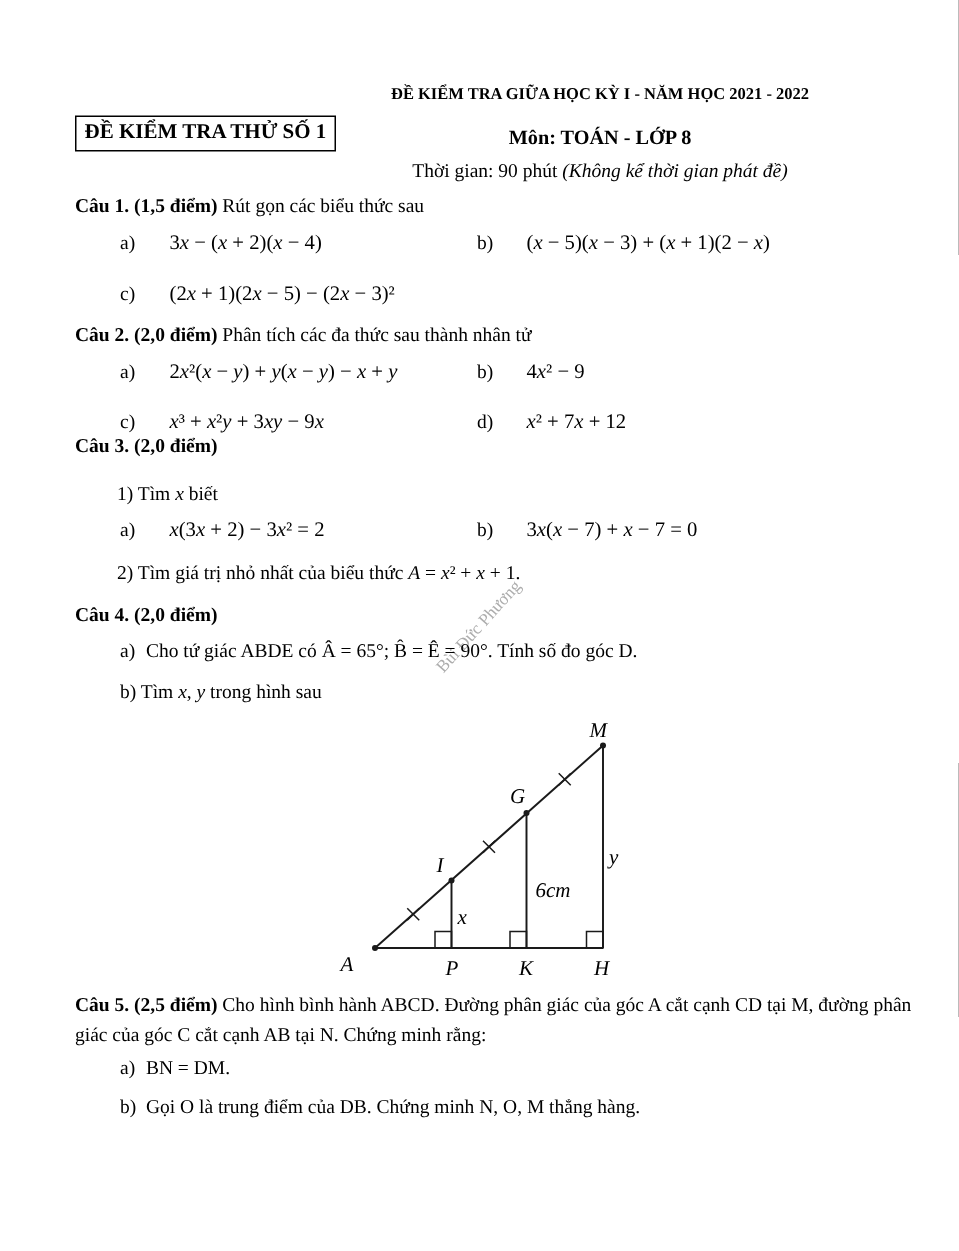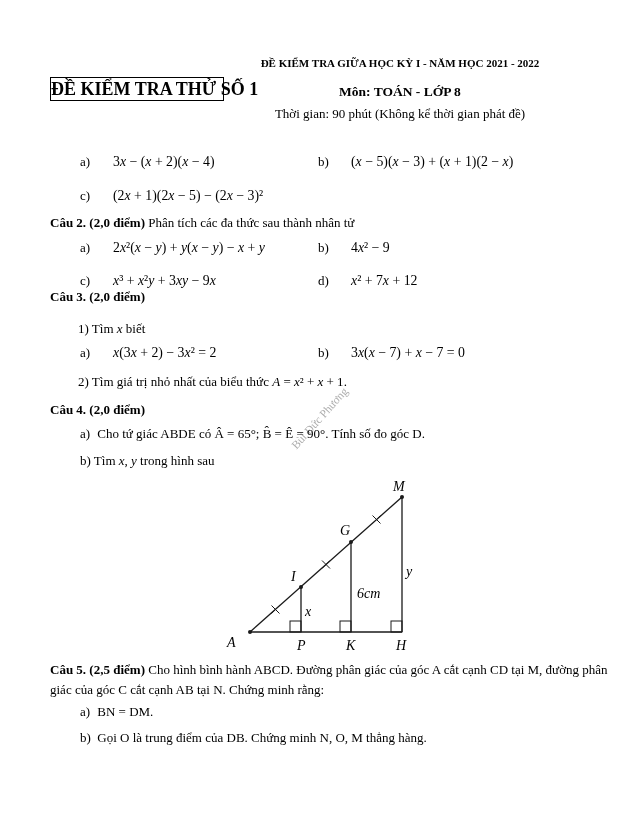--- a/index.html
+++ b/index.html
@@ -9,21 +9,21 @@
     font-family:"Liberation Serif","DejaVu Serif",serif;
     font-size:13px; overflow:hidden;
   }
   .abs { position:absolute; white-space:nowrap; }
   .b { font-weight:bold; }
   .ctr { text-align:center; }
   .hdr { left:160px; width:480px; }
   .exam-box {
     left:50px; top:77px; width:172px; height:22px;
     border:1.6px solid #000; text-align:center; line-height:22px;
-    font-weight:bold; font-size:18px;
+    font-weight:bold; font-size:14px;
   }
   .math { font-size:13.8px; }
   .inline-math { font-size:inherit; }
   .tag { display:inline-block; min-width:14px; }
   .row .math { margin-left:19px; }
   .wm {
     left:262px; top:412px; width:115px; text-align:center;
     color:#adadad; font-size:11.5px;
     transform:rotate(-48deg);
     white-space:nowrap;
@@ -51,23 +51,26 @@
 
   <div class="abs hdr ctr b" style="top:57px; font-size:11px;">ĐỀ KIỂM TRA GIỮA HỌC KỲ I - NĂM HỌC 2021 - 2022</div>
 
   <div class="abs exam-box">
     <span>ĐỀ KIỂM TRA THỬ SỐ 1</span>
   </div>
 
   <div class="abs hdr ctr b" style="top:84px; font-size:13.5px;">Môn: TOÁN - LỚP 8</div>
 
   <div class="abs hdr ctr" style="top:106px;">
-    <span>Thời gian: 90 phút </span><span style="">(Không kể thời gian phát đề)</span>
+    <span>Thời gian: 90 phút </span><span style="font-style:italic;">(Không kể thời gian phát đề)</span>
   </div>
 
+  <div class="abs" style="left:50px; top:129px;">
+    <span class="b">Câu 1. (1,5 điểm)</span><span> Rút gọn các biểu thức sau</span>
+  </div>
   <div class="abs row" style="left:80px; top:154px;">
     <span class="tag">a)</span><span class="math">3<i>x</i> − (<i>x</i> + 2)(<i>x</i> − 4)</span>
   </div>
   <div class="abs row" style="left:318px; top:154px;">
     <span class="tag">b)</span><span class="math">(<i>x</i> − 5)(<i>x</i> − 3) + (<i>x</i> + 1)(2 − <i>x</i>)</span>
   </div>
   <div class="abs row" style="left:80px; top:188px;">
     <span class="tag">c)</span><span class="math">(2<i>x</i> + 1)(2<i>x</i> − 5) − (2<i>x</i> − 3)²</span>
   </div>
 

